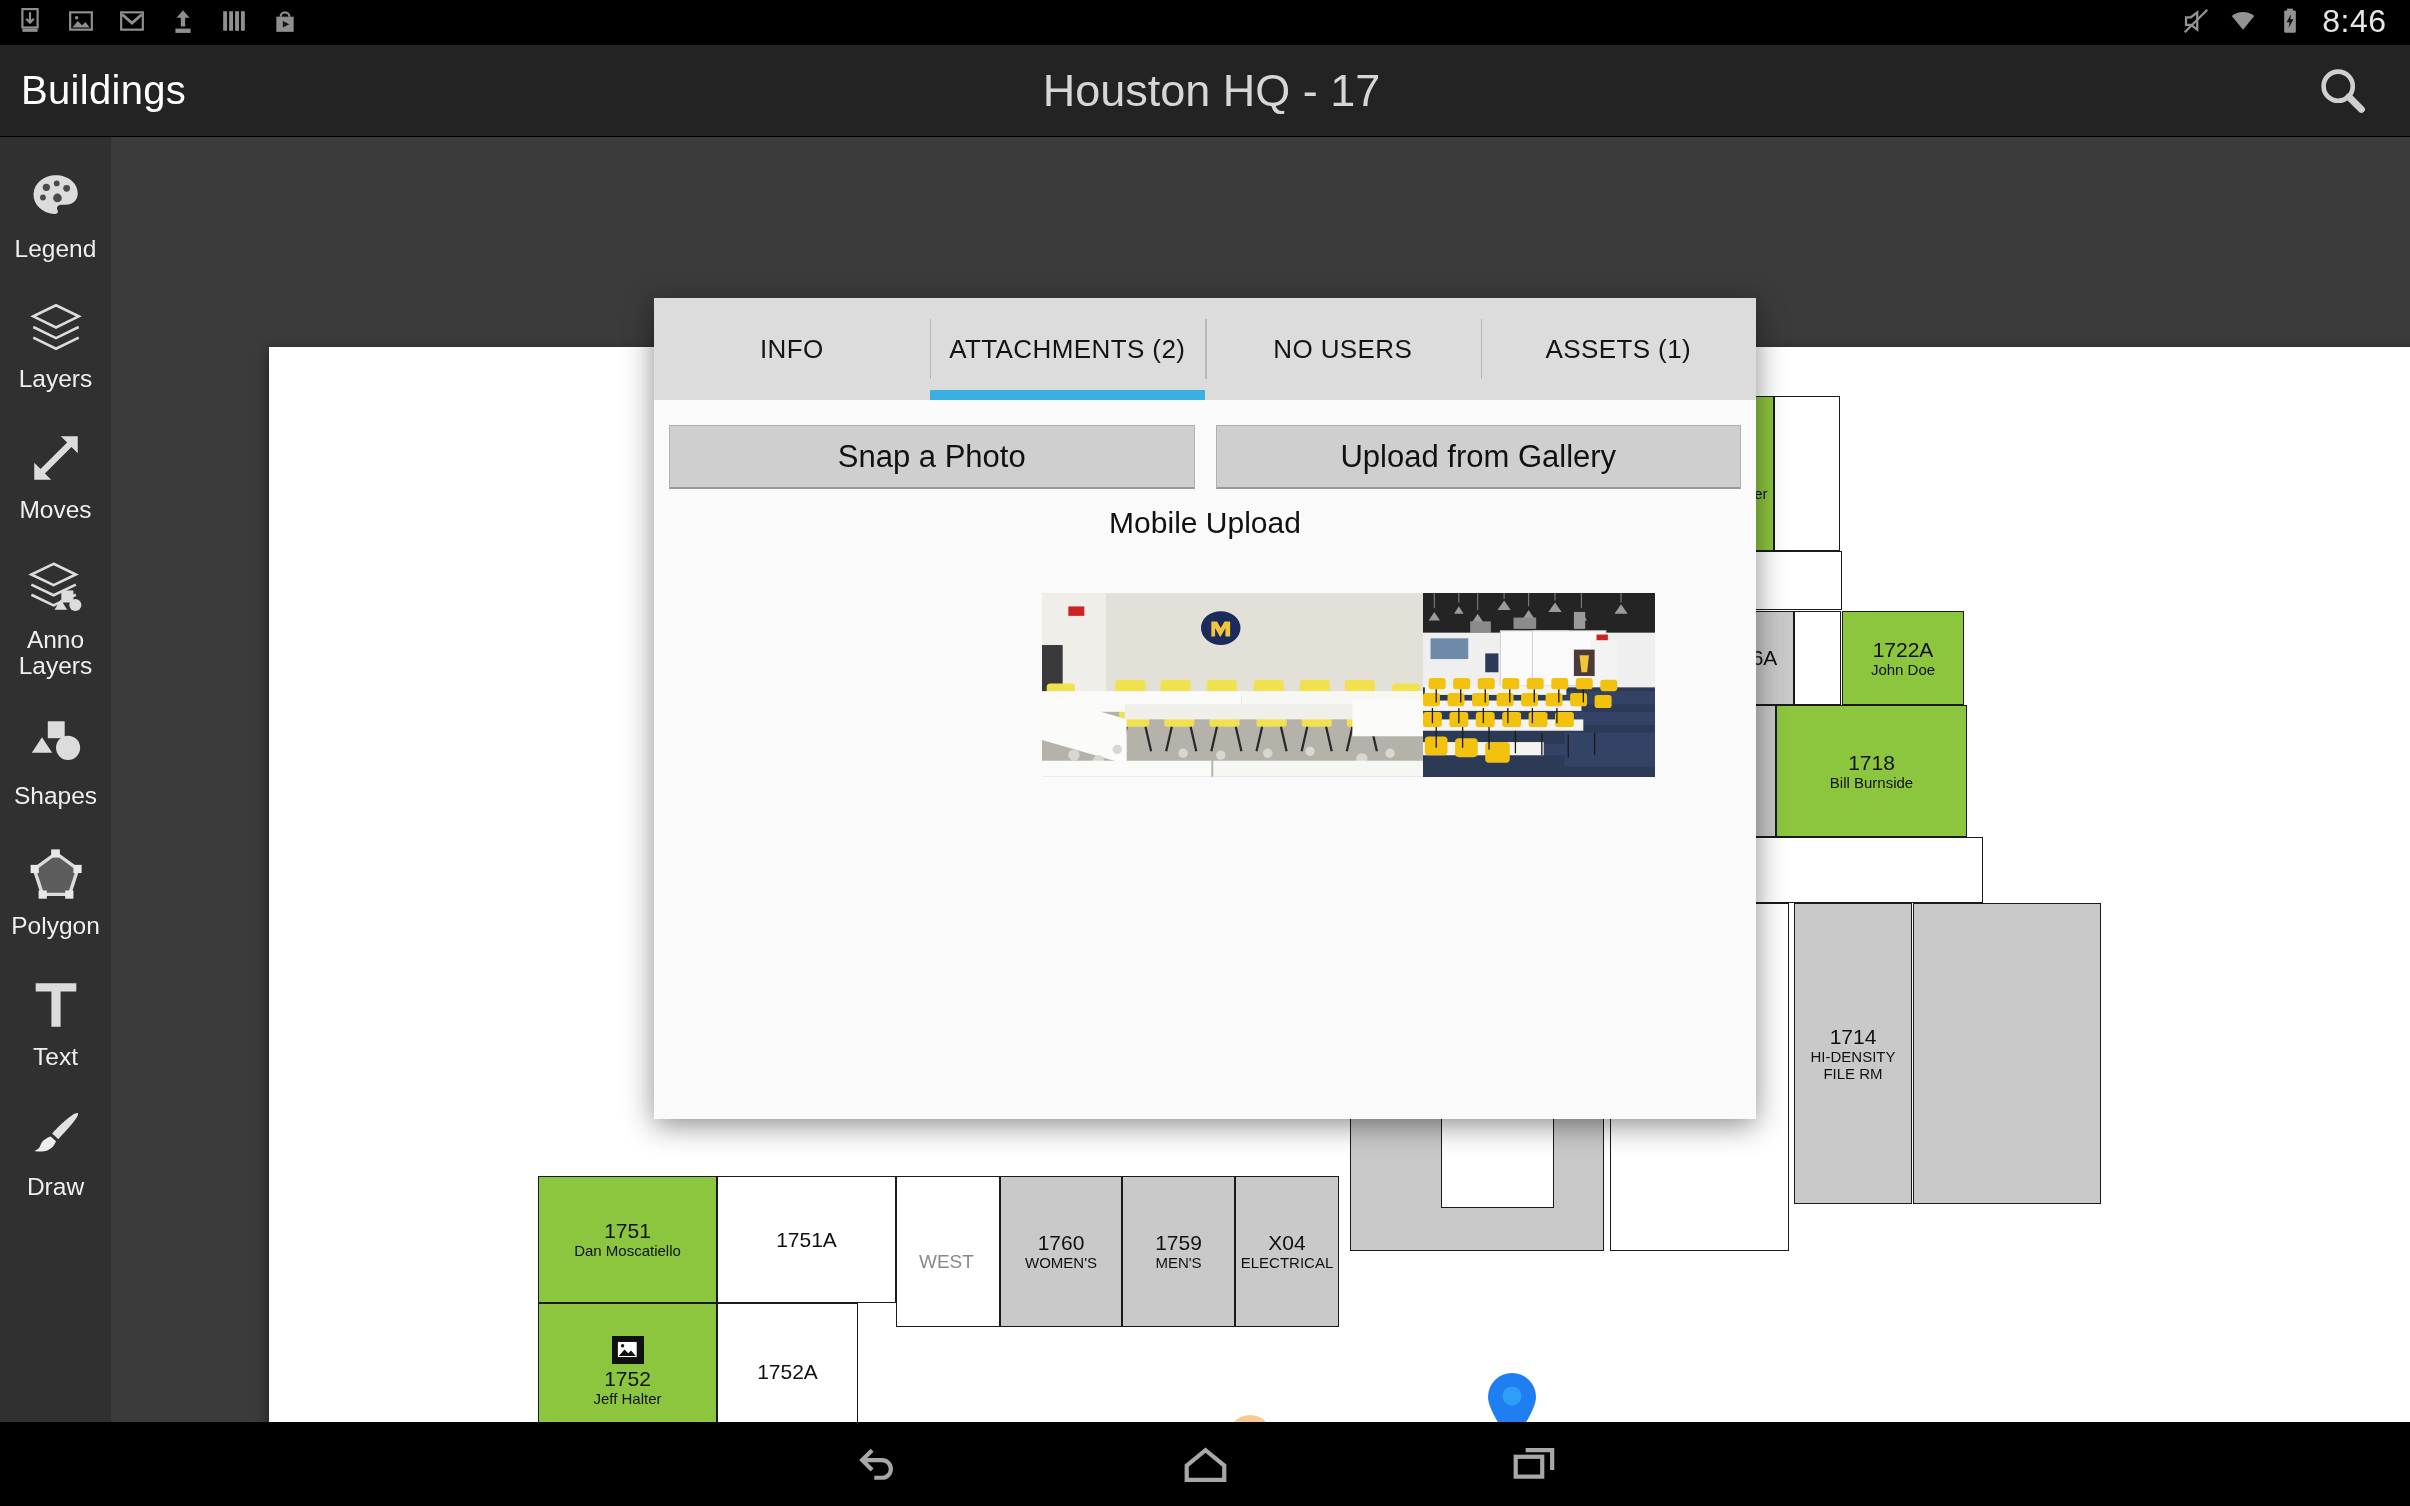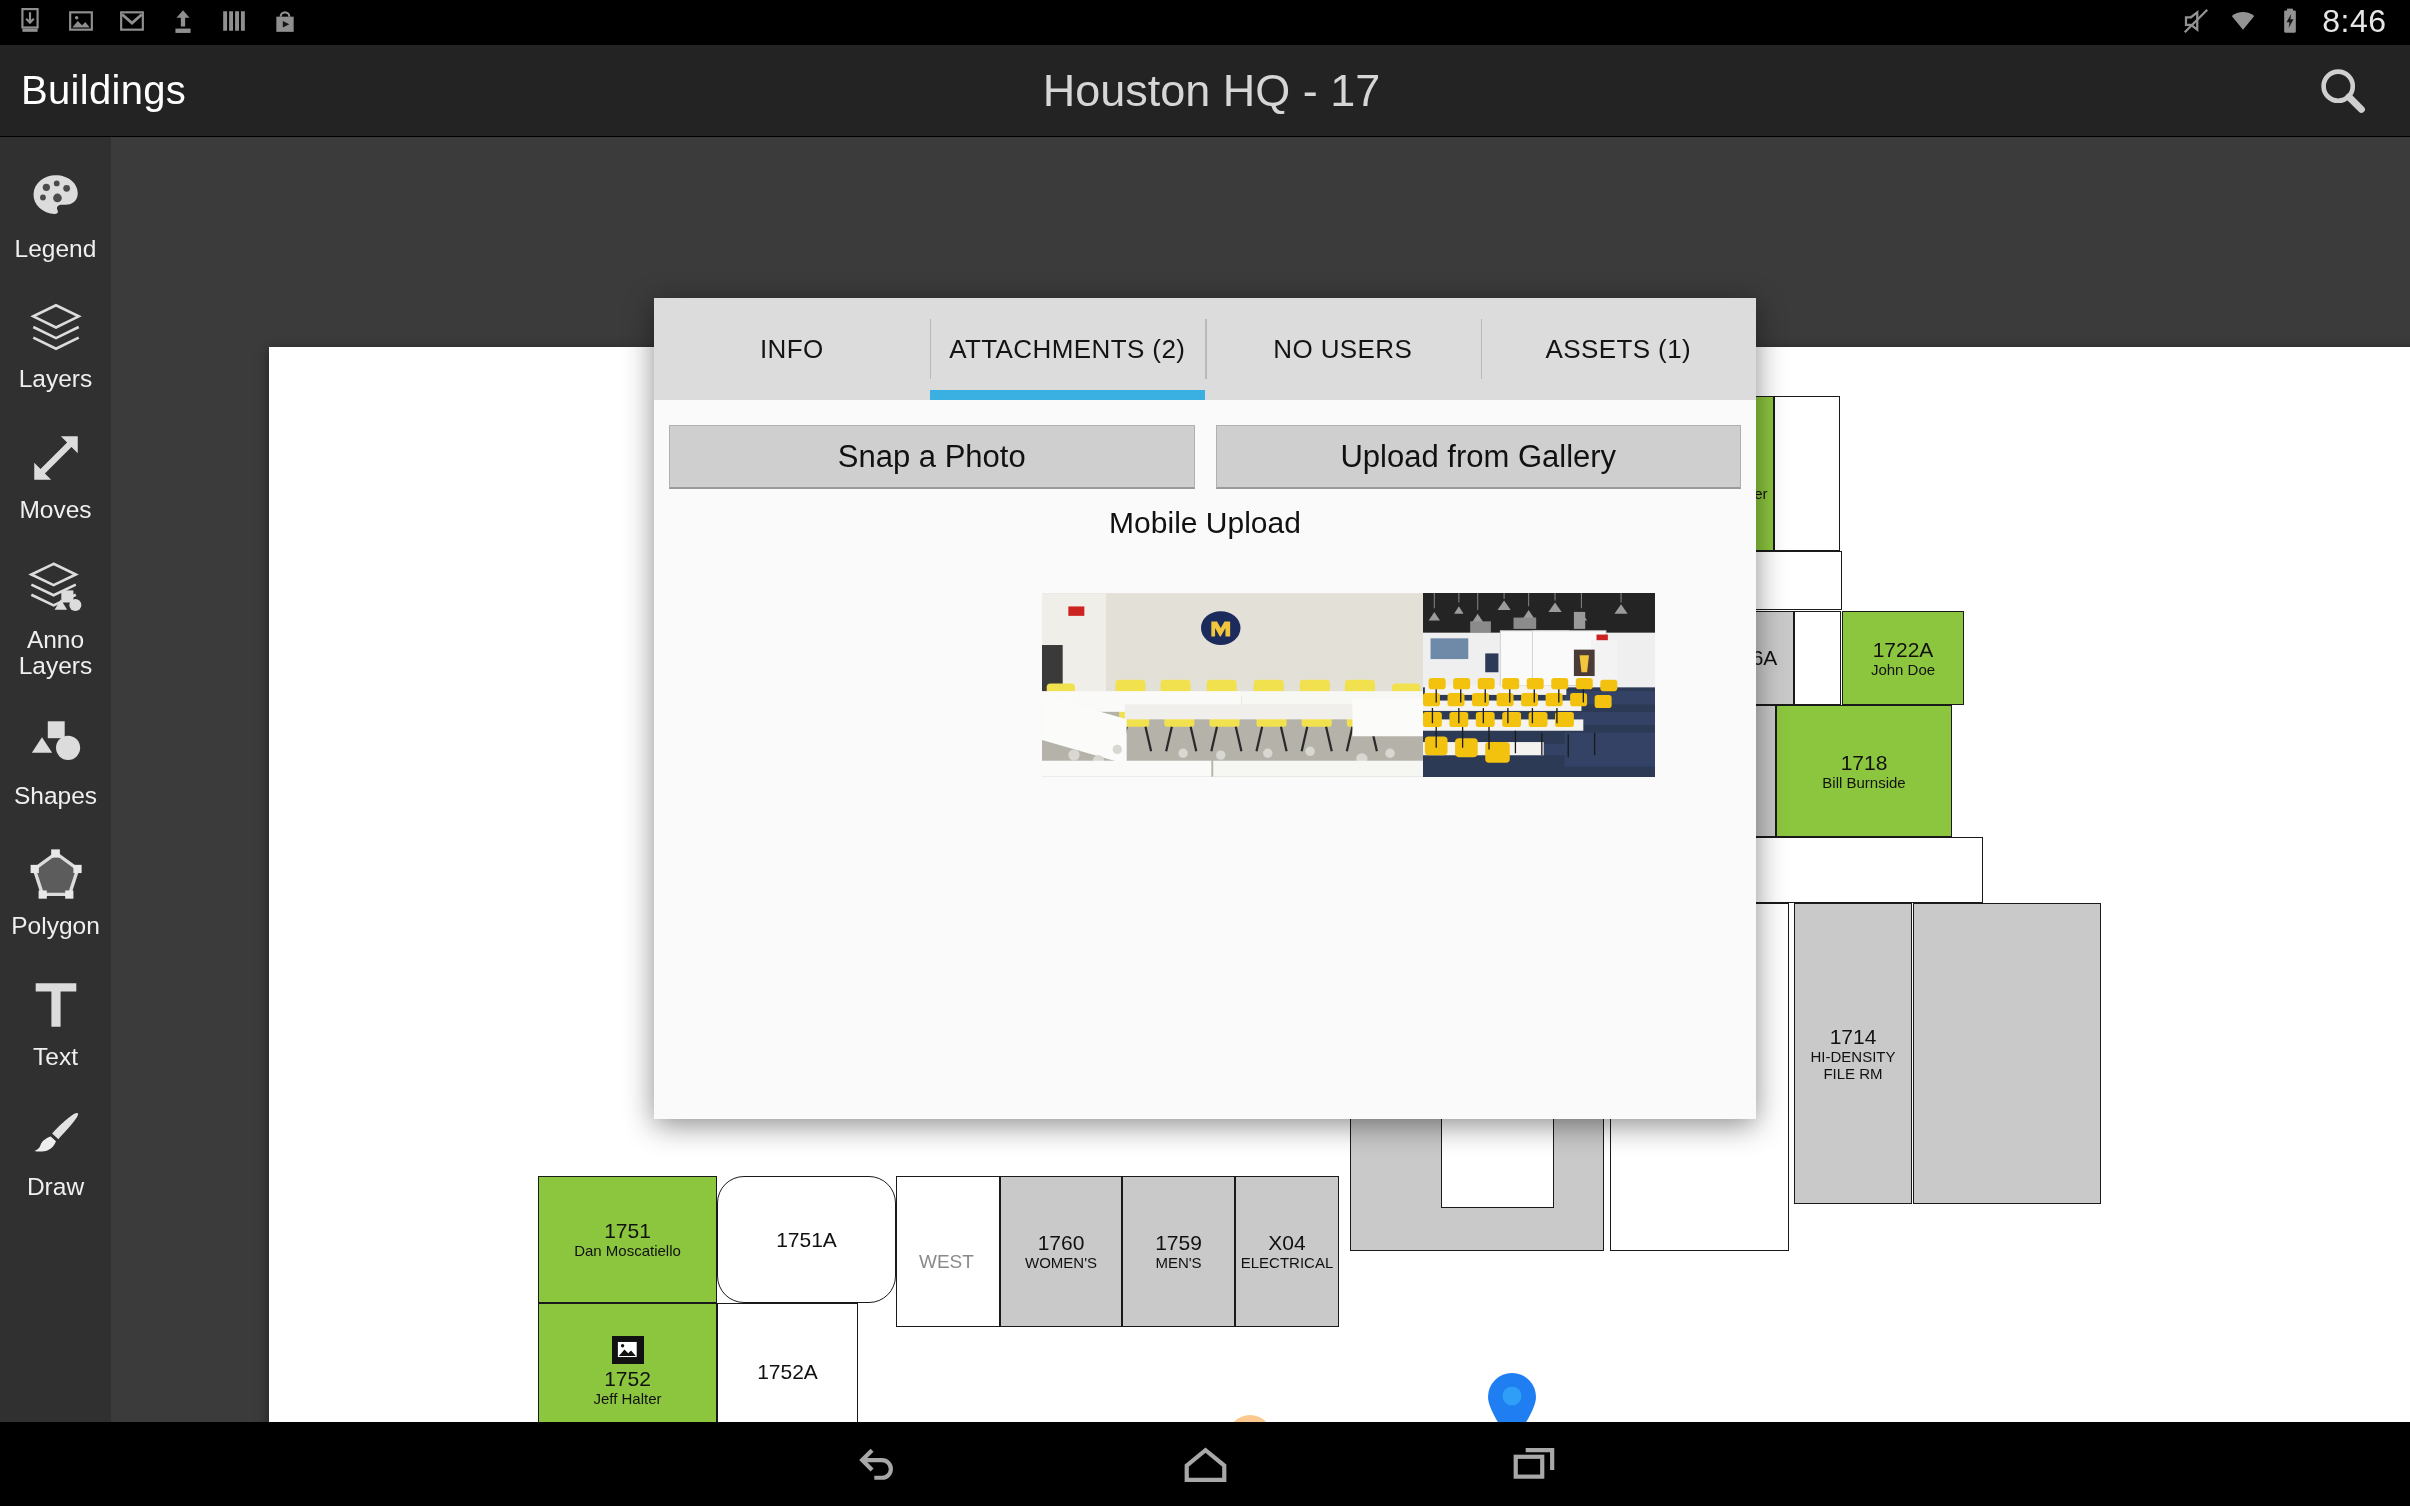--- a/index.html
+++ b/index.html
@@ -310,21 +310,21 @@
       </div>
 
       <div class="rm gray" style="left:1121px;top:358px;width:122px;height:132px;">
         <span class="n">1716</span>
         <span class="p">IDF</span>
       </div>
       <div class="rm gray" style="left:1243px;top:358px;width:264px;height:132px;">
         <span class="n">1717</span>
         <span class="p">Furniture Storage</span>
       </div>
-      <div class="rm green" style="left:1507px;top:358px;width:176px;height:132px;">
+      <div class="rm green" style="left:1507px;top:358px;width:191px;height:132px;">
         <span class="n">1718</span>
         <span class="p">Bill Burnside</span>
       </div>
 
       <div class="rm white" style="left:1202px;top:556px;width:122px;height:113px;">
         <span class="photo-ic">
           <svg viewBox="0 0 24 20">
               <rect x="0" y="0" width="24" height="20" fill="#111"></rect>
               <rect x="2" y="2" width="20" height="16" fill="#fff"></rect>
               <path d="M3 17l6-7 4 4 3-3 5 6z" fill="#111"></path>
@@ -367,21 +367,21 @@
           <svg viewBox="0 0 24 20">
               <rect x="0" y="0" width="24" height="20" fill="#111"></rect>
               <rect x="2" y="2" width="20" height="16" fill="#fff"></rect>
               <path d="M3 17l6-7 4 4 3-3 5 6z" fill="#111"></path>
               <circle cx="7" cy="6" r="1.8" fill="#111"></circle>
             </svg>
         </span>
         <span class="n">1752</span>
         <span class="p">Jeff Halter</span>
       </div>
-      <div class="rm white" style="left:448px;top:829px;width:179px;height:127px;border-radius:27px;">
+      <div class="rm white" style="left:448px;top:829px;width:179px;height:127px;">
         <span class="n">1751A</span>
       </div>
       <div class="rm white" style="left:448px;top:956px;width:141px;height:137px;">
         <span class="n">1752A</span>
       </div>
       <div class="rm white" style="left:627px;top:829px;width:104px;height:151px;"></div>
       <div class="lbl" style="left:650px;top:904px;">WEST</div>
       <div class="rm gray" style="left:731px;top:829px;width:122px;height:151px;">
         <span class="n">1760</span>
         <span class="p">WOMEN'S</span>

